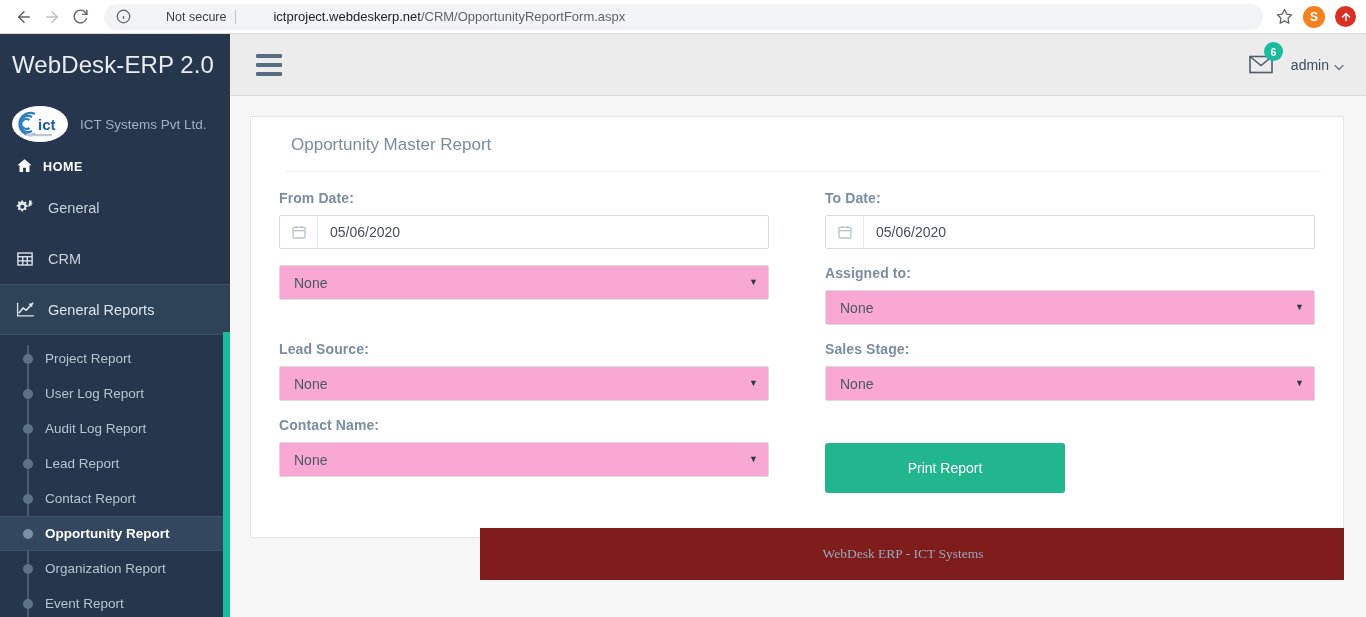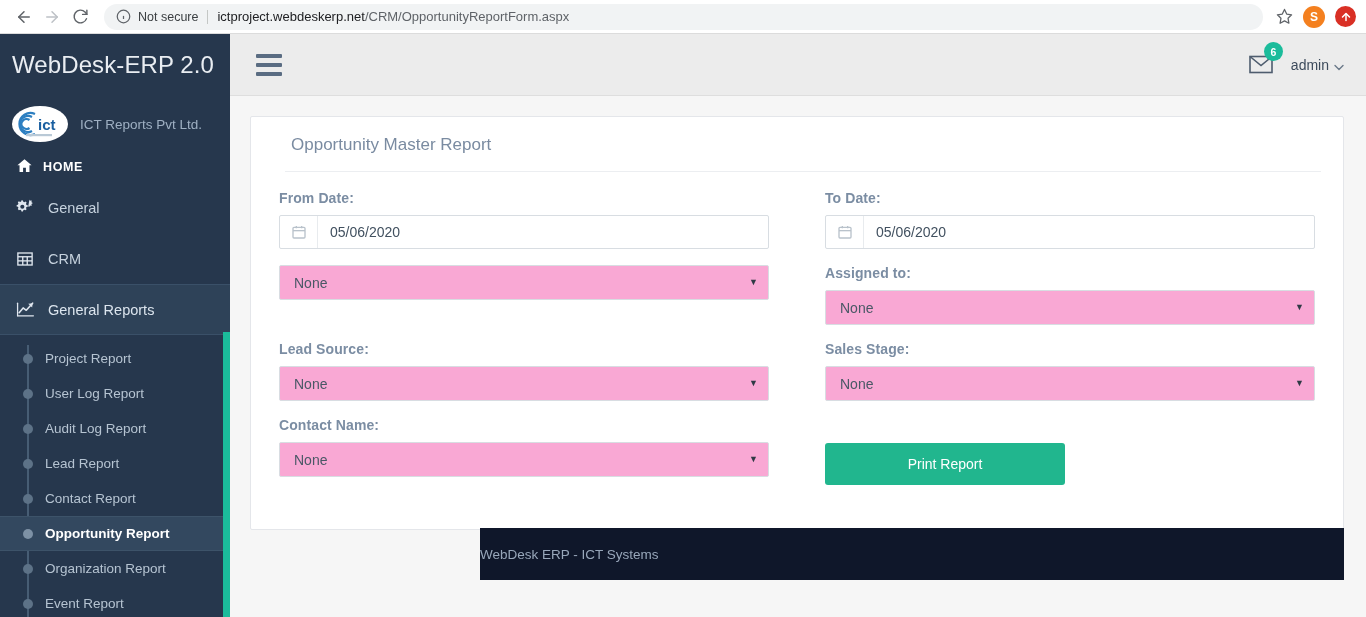--- a/index.html
+++ b/index.html
@@ -33,20 +33,21 @@
   .omnibox {
     flex: 1 1 auto;
     height: 26px;
     background: #f1f3f4;
     border-radius: 13px;
     margin: 0 8px 0 10px;
     display: flex;
     align-items: center;
     padding: 0 12px;
     min-width: 0;
+    gap: 28px;
   }
   .info-icon { color: #5f6368; display: flex; align-items: center; margin-right: 7px; }
   .not-secure {
     font-size: 12.5px;
     color: #3c4043;
     white-space: nowrap;
     padding-right: 9px;
     border-right: 1px solid #c4c7c5;
   }
   .omni-url {
@@ -356,39 +357,40 @@
     border-radius: 2px;
   }
   .select-val { font-size: 14px; color: #4a5866; }
   .select-arrow { font-size: 9px; color: #2f3a45; line-height: 1; }
 
   .btn-primary {
     background: #21b68e;
     color: #ffffff;
     border: none;
     border-radius: 3px;
-    height: 42px;
+    height: 50px;
     width: 240px;
     font-size: 14px;
     font-family: "Liberation Sans", sans-serif;
     cursor: pointer;
   }
   .btn-row { padding-top: 26px; }
 
   .footer {
     position: absolute;
     left: 250px;
     top: 432px;
     width: 864px;
     height: 52px;
-    background: #0f172a;
-    display: flex;
-    align-items: center;
-    justify-content: flex-start;
+    background: #7f1d1d;
+    display: flex;
+    align-items: center;
+    justify-content: center;
     padding-right: 18px;
+    font-family: Liberation Serif, serif;
   }
   .footer-text { font-size: 13.5px; color: #98a7ba; }
 </style>
 </head>
 <body>
 
 <div class="browser-bar">
   <div class="nav-btn">
     <svg width="18" height="18" viewBox="0 0 24 24" fill="none" stroke="currentColor" stroke-width="2" stroke-linecap="round" stroke-linejoin="round">
         <line x1="19" y1="12" x2="5" y2="12"></line>
@@ -447,21 +449,21 @@
         <svg width="54" height="34" viewBox="0 0 54 34">
           <g fill="none" stroke="#2d7fc1" stroke-width="2.2">
             <path d="M22 7 A11 11 0 1 0 22 27"></path>
             <path d="M19 10 A8 8 0 1 0 19 24"></path>
             <path d="M16.5 13 A5 5 0 1 0 16.5 21"></path>
           </g>
           <text x="25" y="23" font-family="'Liberation Sans', sans-serif" font-size="15" font-weight="bold" fill="#1a5fa0">ict</text>
           <rect x="13" y="27" width="26" height="2.2" fill="#b9c9d6"></rect>
         </svg>
       </span>
-      <span class="company-name">ICT Reports Pvt Ltd.</span>
+      <span class="company-name">ICT Systems Pvt Ltd.</span>
     </div>
 
     <div class="nav-home">
       <span>
         <svg width="17" height="17" viewBox="0 0 24 24" fill="#ffffff">
             <path d="M12 3 L2 11.5 h3 V21 h5 v-6 h4 v6 h5 V11.5 h3 Z"></path>
           </svg>
       </span>
       <span class="lbl">HOME</span>
     </div>

